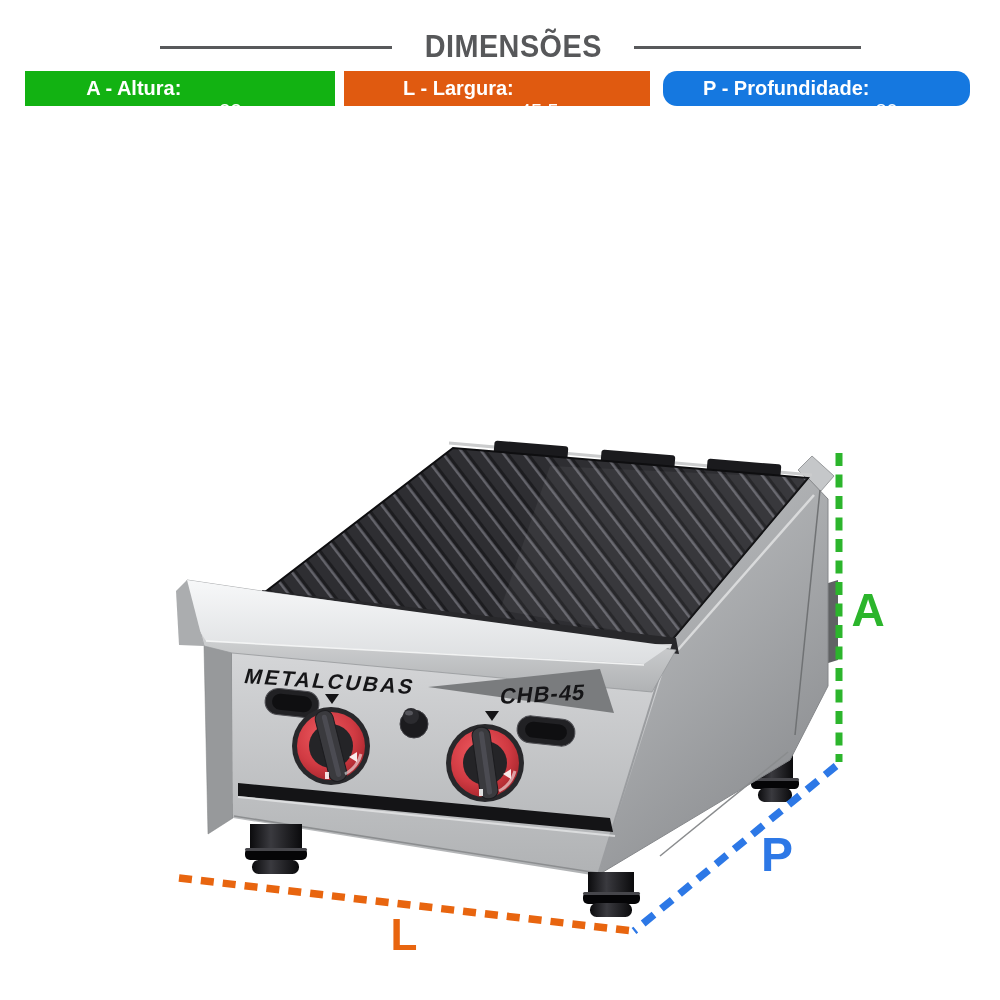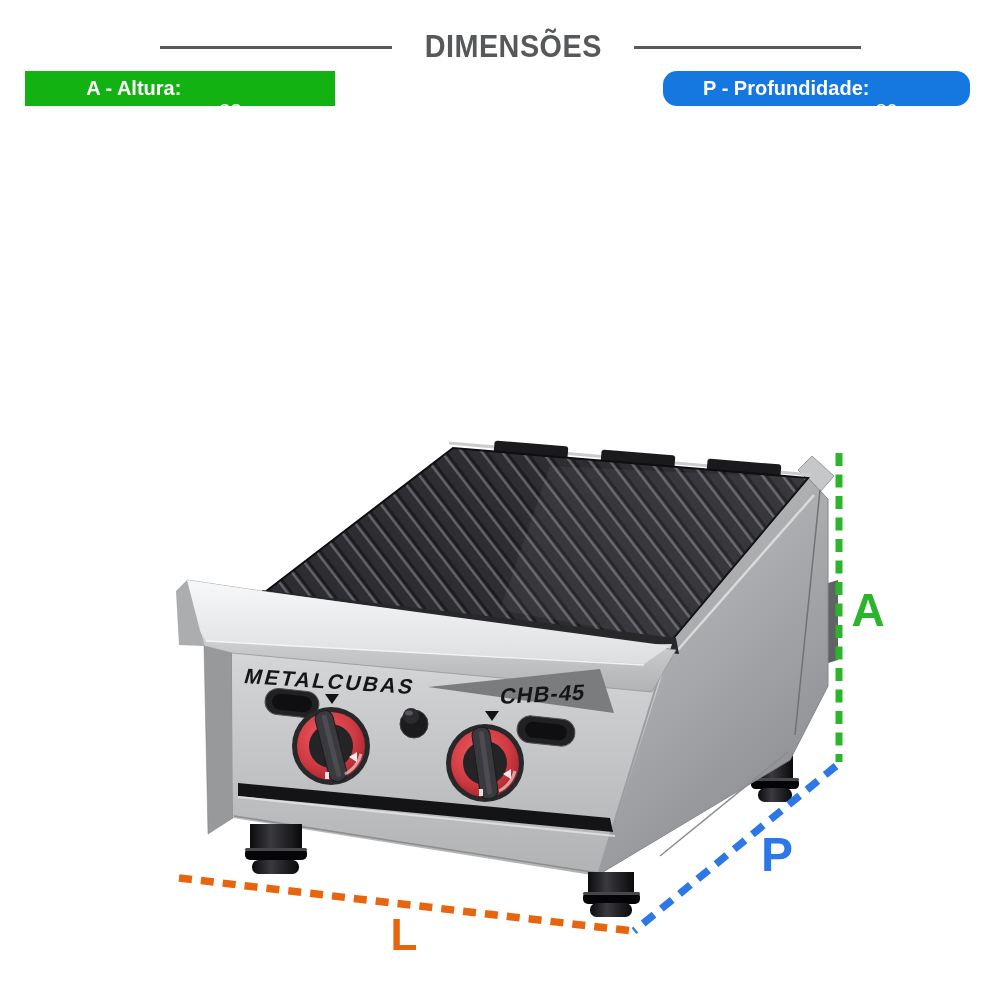--- a/index.html
+++ b/index.html
@@ -39,20 +39,24 @@
 
   <div class="hdr">
     <div class="rule l"></div>
     <div class="title">DIMENSÕES</div>
     <div class="rule r"></div>
   </div>
 
   <div class="banner" id="banner-a" style="background-color: rgb(18, 178, 18);">
     <span class="lab">A - Altura:</span>
     <span class="val">33 cm</span>
+  </div>
+  <div class="banner" id="banner-l" style="background-color: rgb(224, 90, 16);">
+    <span class="lab">L - Largura:</span>
+    <span class="val">45,5 cm</span>
   </div>
   <div class="banner" id="banner-p" style="background-color: rgb(21, 120, 224); border-radius: 14px;">
     <span class="lab">P - Profundidade:</span>
     <span class="val">80 cm</span>
   </div>
 
   <svg width="1000" height="1000" viewBox="0 0 1000 1000">
     <defs>
       <pattern id="ribs" width="16" height="16" patternUnits="userSpaceOnUse" patternTransform="rotate(-37.5)">
         <rect width="16" height="16" fill="#1d1d20"></rect>

